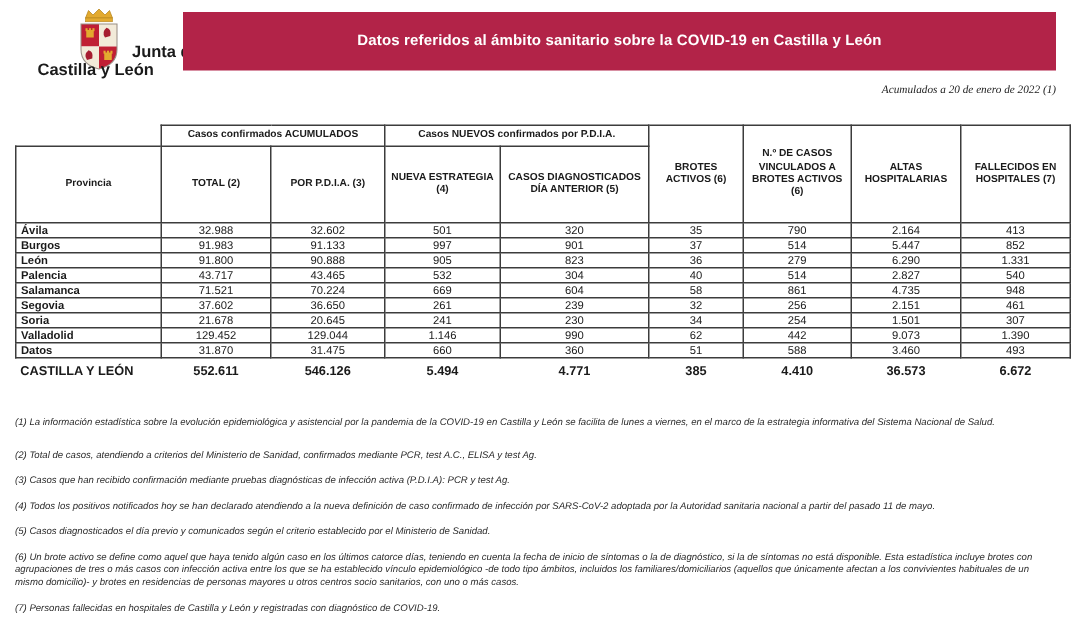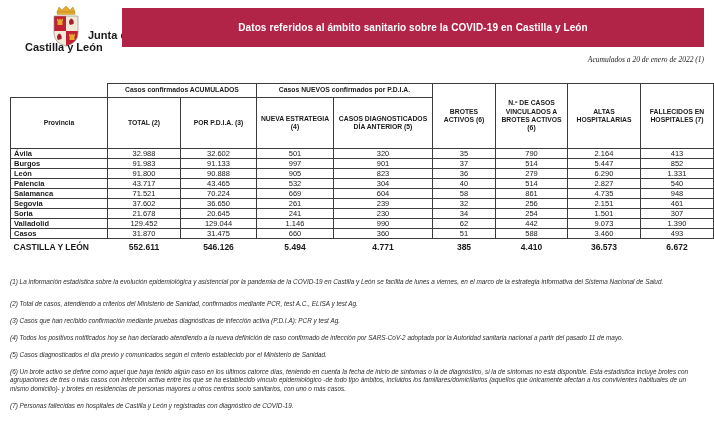--- a/index.html
+++ b/index.html
@@ -206,21 +206,21 @@
         <td>129.452</td>
         <td>129.044</td>
         <td>1.146</td>
         <td>990</td>
         <td>62</td>
         <td>442</td>
         <td>9.073</td>
         <td>1.390</td>
       </tr>
       <tr>
-        <td class="prov">Casos</td>
+        <td class="prov">Datos</td>
         <td>31.870</td>
         <td>31.475</td>
         <td>660</td>
         <td>360</td>
         <td>51</td>
         <td>588</td>
         <td>3.460</td>
         <td>493</td>
       </tr>
       <tr class="total-row">

